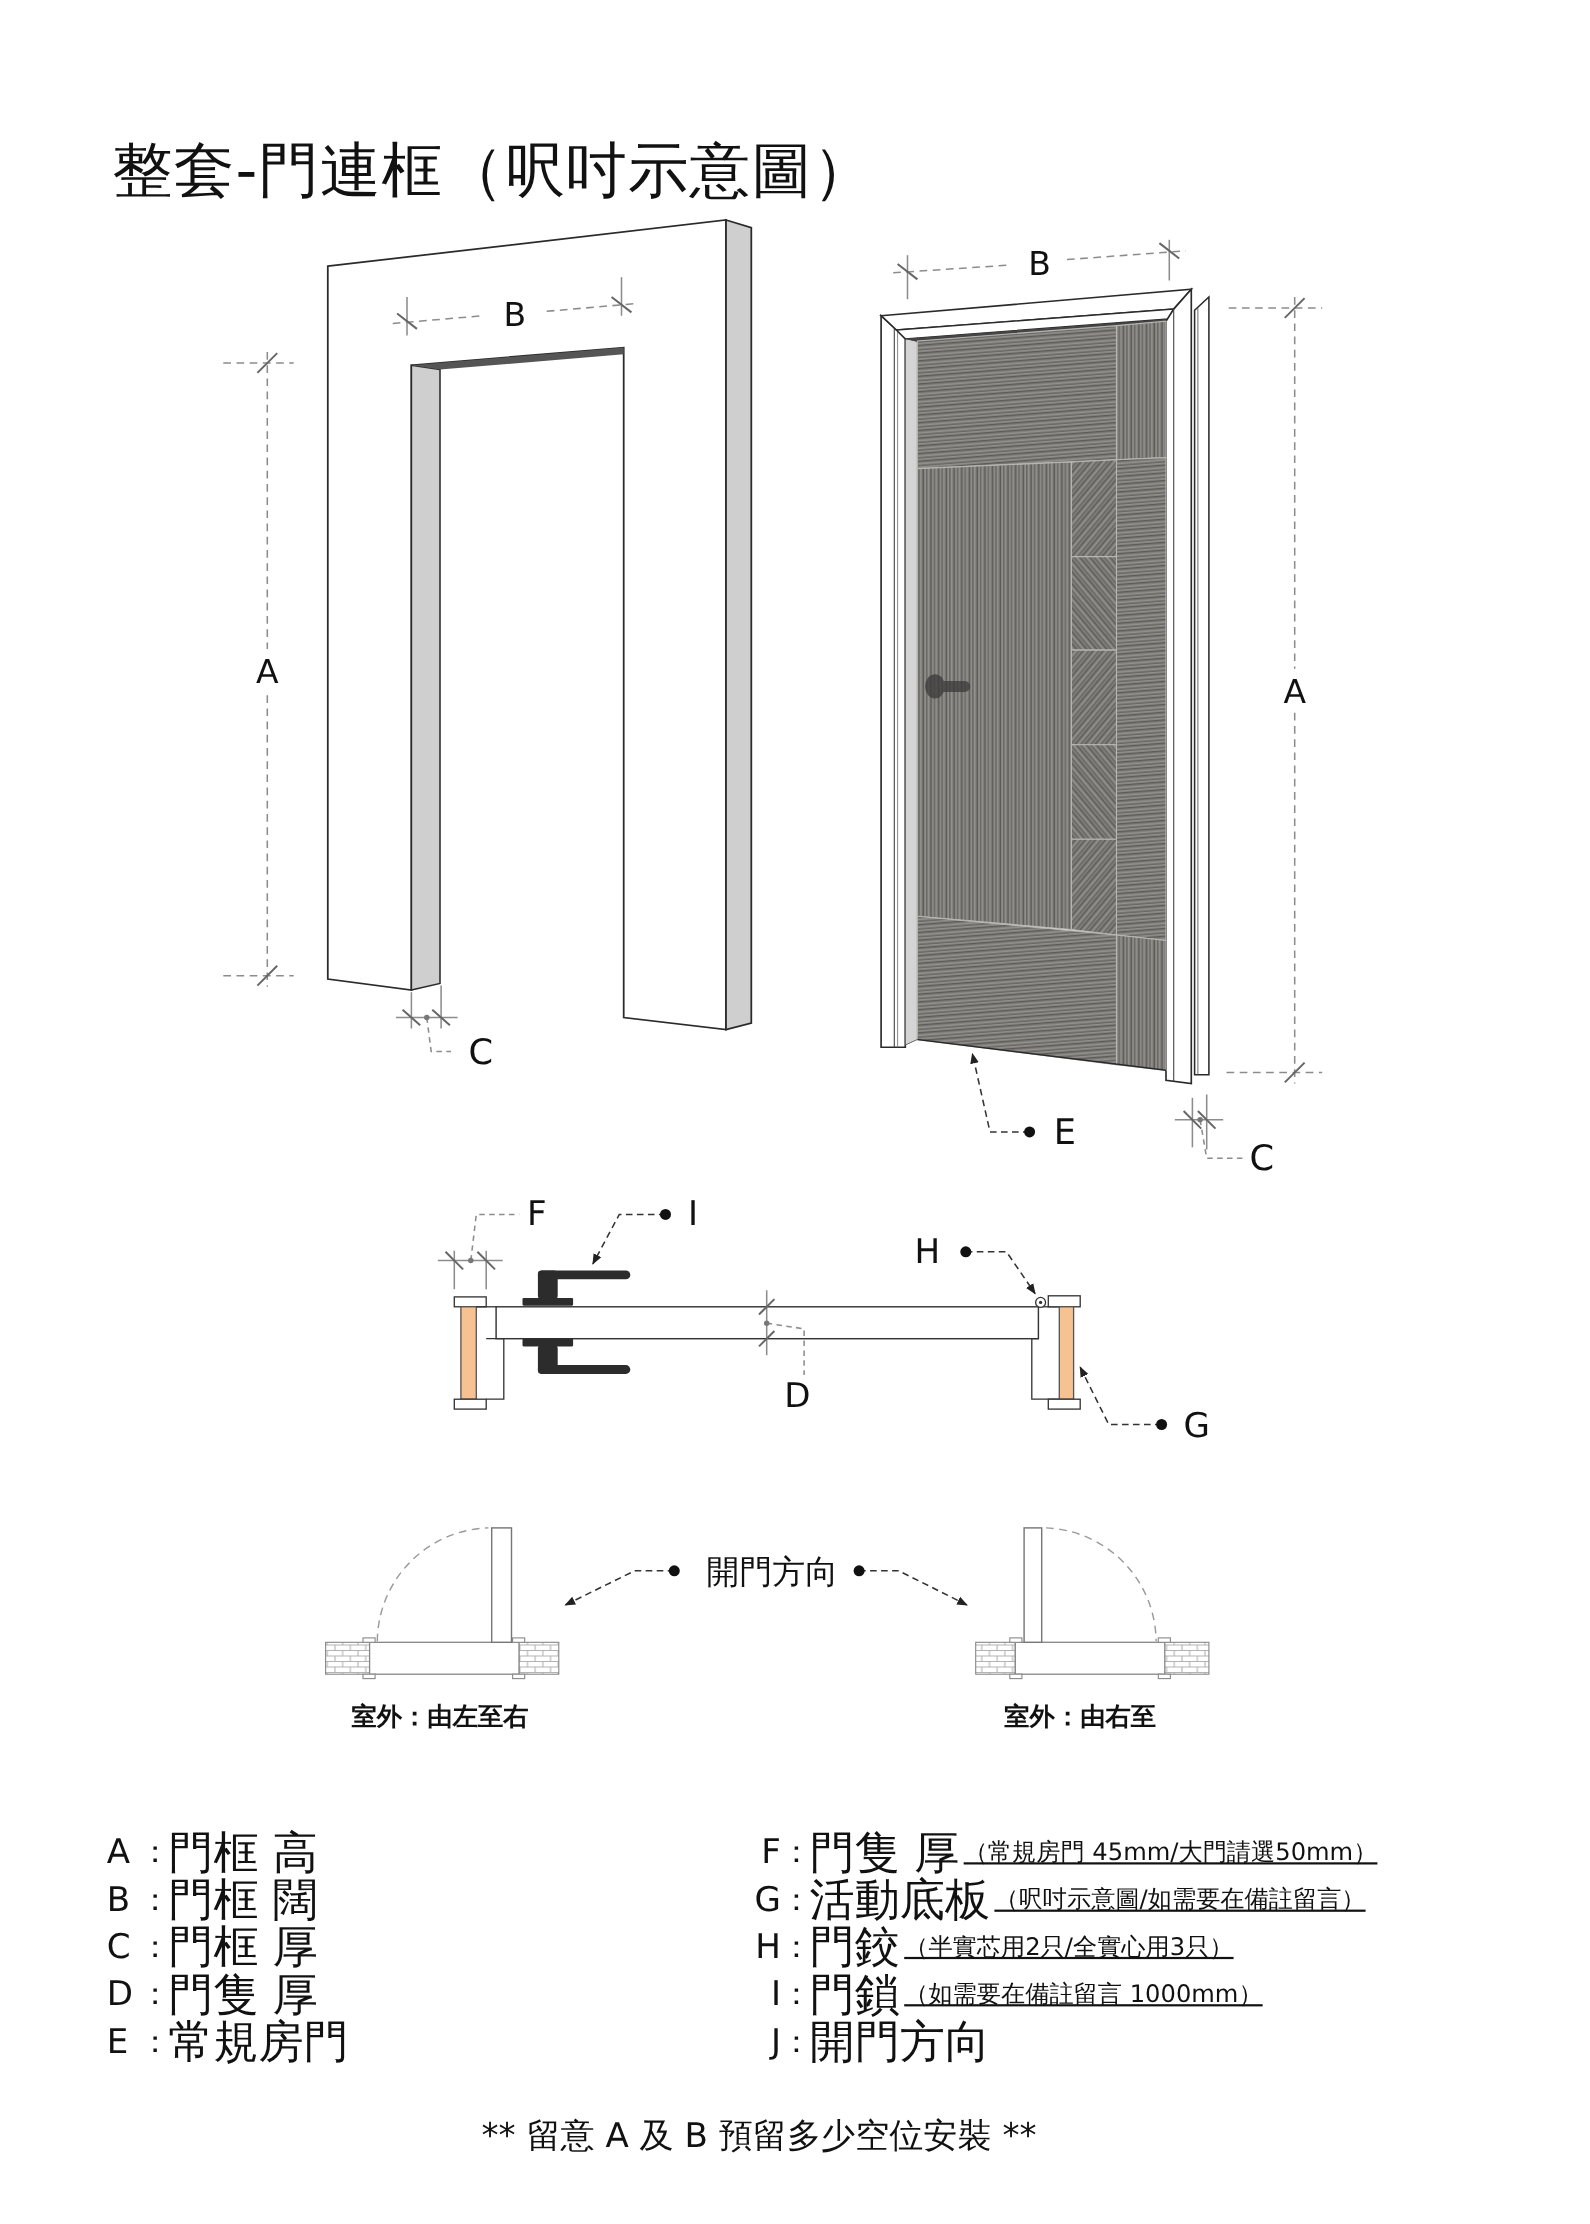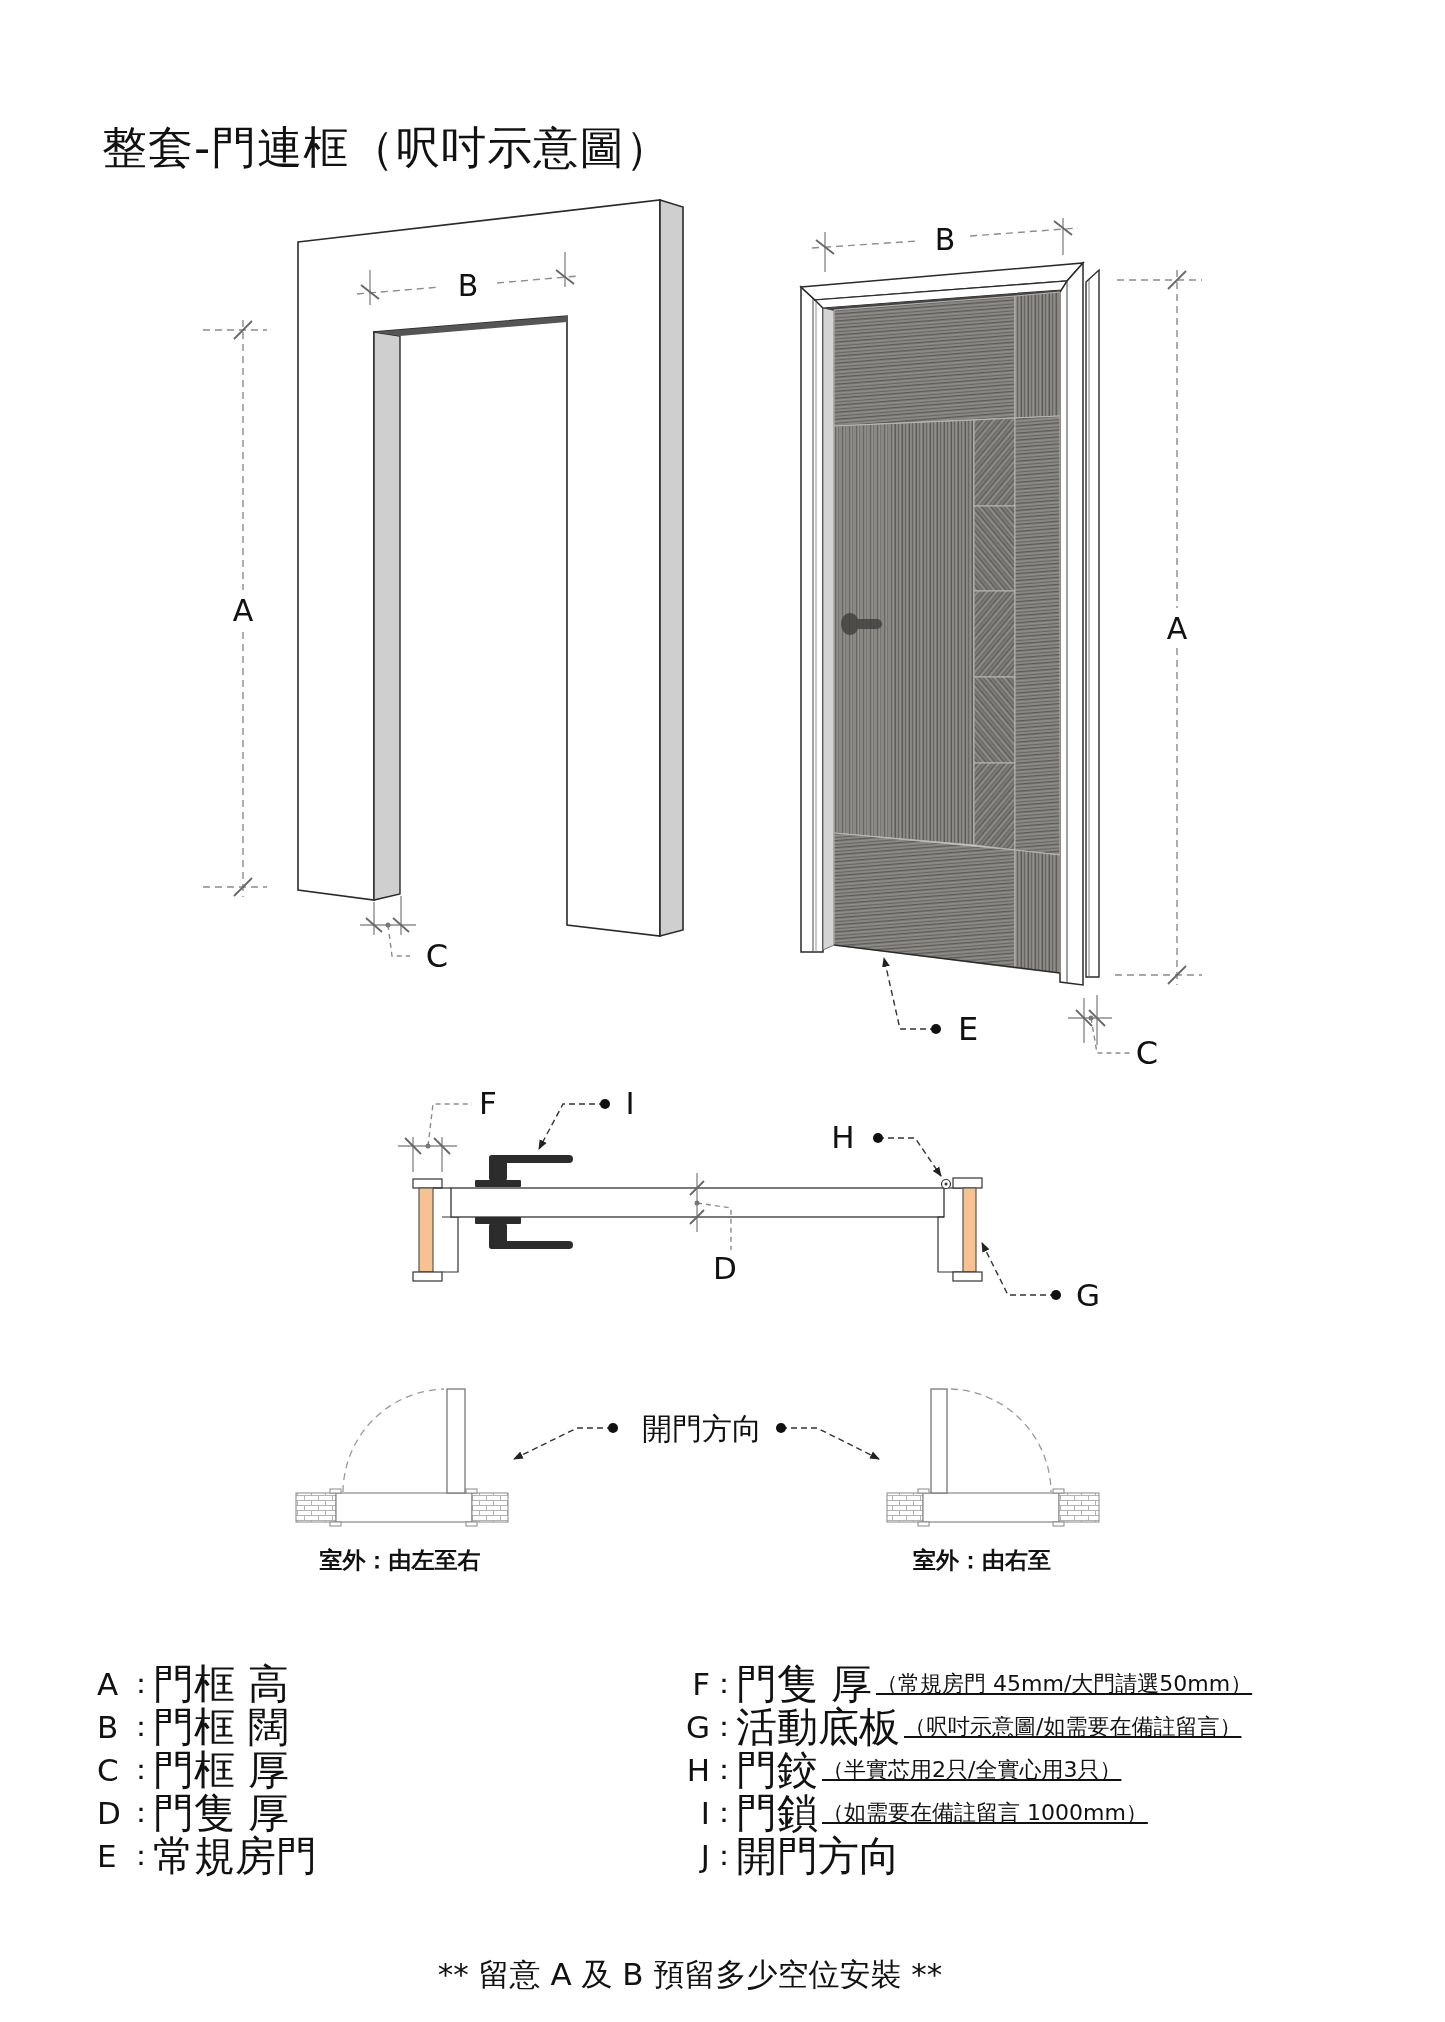--- a/index.html
+++ b/index.html
@@ -1,33 +1,33 @@
 <!DOCTYPE html>
 <html><head>
 <meta charset="utf-8">
 <style>
   html, body { margin: 0; padding: 0; background: #ffffff; }
   body { width: 1445px; height: 2022px; position: relative; overflow: hidden;
          font-family: "DejaVu Sans", "Liberation Sans", sans-serif; color: #111; }
-  .page-title { position: absolute; left: 102px; top: 94px; font-size: 45px; line-height: 48px;
+  .page-title { position: absolute; left: 102px; top: 94px; font-size: 55px; line-height: 48px;
                 font-weight: normal; letter-spacing: 1px; white-space: nowrap; }
   svg.drawing { position: absolute; left: 0; top: 0; }
   .lbl { font-family: "DejaVu Sans", "Liberation Sans", sans-serif; fill: #111; }
   .legend-row { position: absolute; height: 40px; display: flex; align-items: center; white-space: nowrap; }
   .legend-left .legend-row { left: 97px; }
   .legend-right .legend-row { left: 668px; }
   .key { font-size: 31px; display: inline-block; }
   .legend-left .key { width: 30px; text-align: left; }
   .legend-right .key { width: 42px; text-align: right; }
   .sep { font-size: 28px; display: inline-block; width: 26px; text-align: center; }
   .main { font-size: 41px; }
   .note { font-size: 22px; margin-left: 4px; text-decoration: underline; }
   .note-large { font-size: 31px; margin-left: 4px; }
   .footer-note { position: absolute; left: 0; width: 1380px; top: 1922px; text-align: center;
-                 font-size: 31px; line-height: 40px; white-space: nowrap; margin-top: 32px; }
+                 font-size: 31px; line-height: 40px; white-space: nowrap; }
 </style>
 </head>
 <body>
 
 <h1 class="page-title">整套-門連框（呎吋示意圖）</h1>
 
 <svg class="drawing" width="1445" height="2022" viewBox="0 0 1445 2022" xmlns="http://www.w3.org/2000/svg">
   <defs>
     <marker id="arrow" viewBox="0 0 10 10" refX="9" refY="5" markerWidth="7" markerHeight="7" orient="auto">
       <path d="M0,1 L10,5 L0,9 z" fill="#222"></path>

